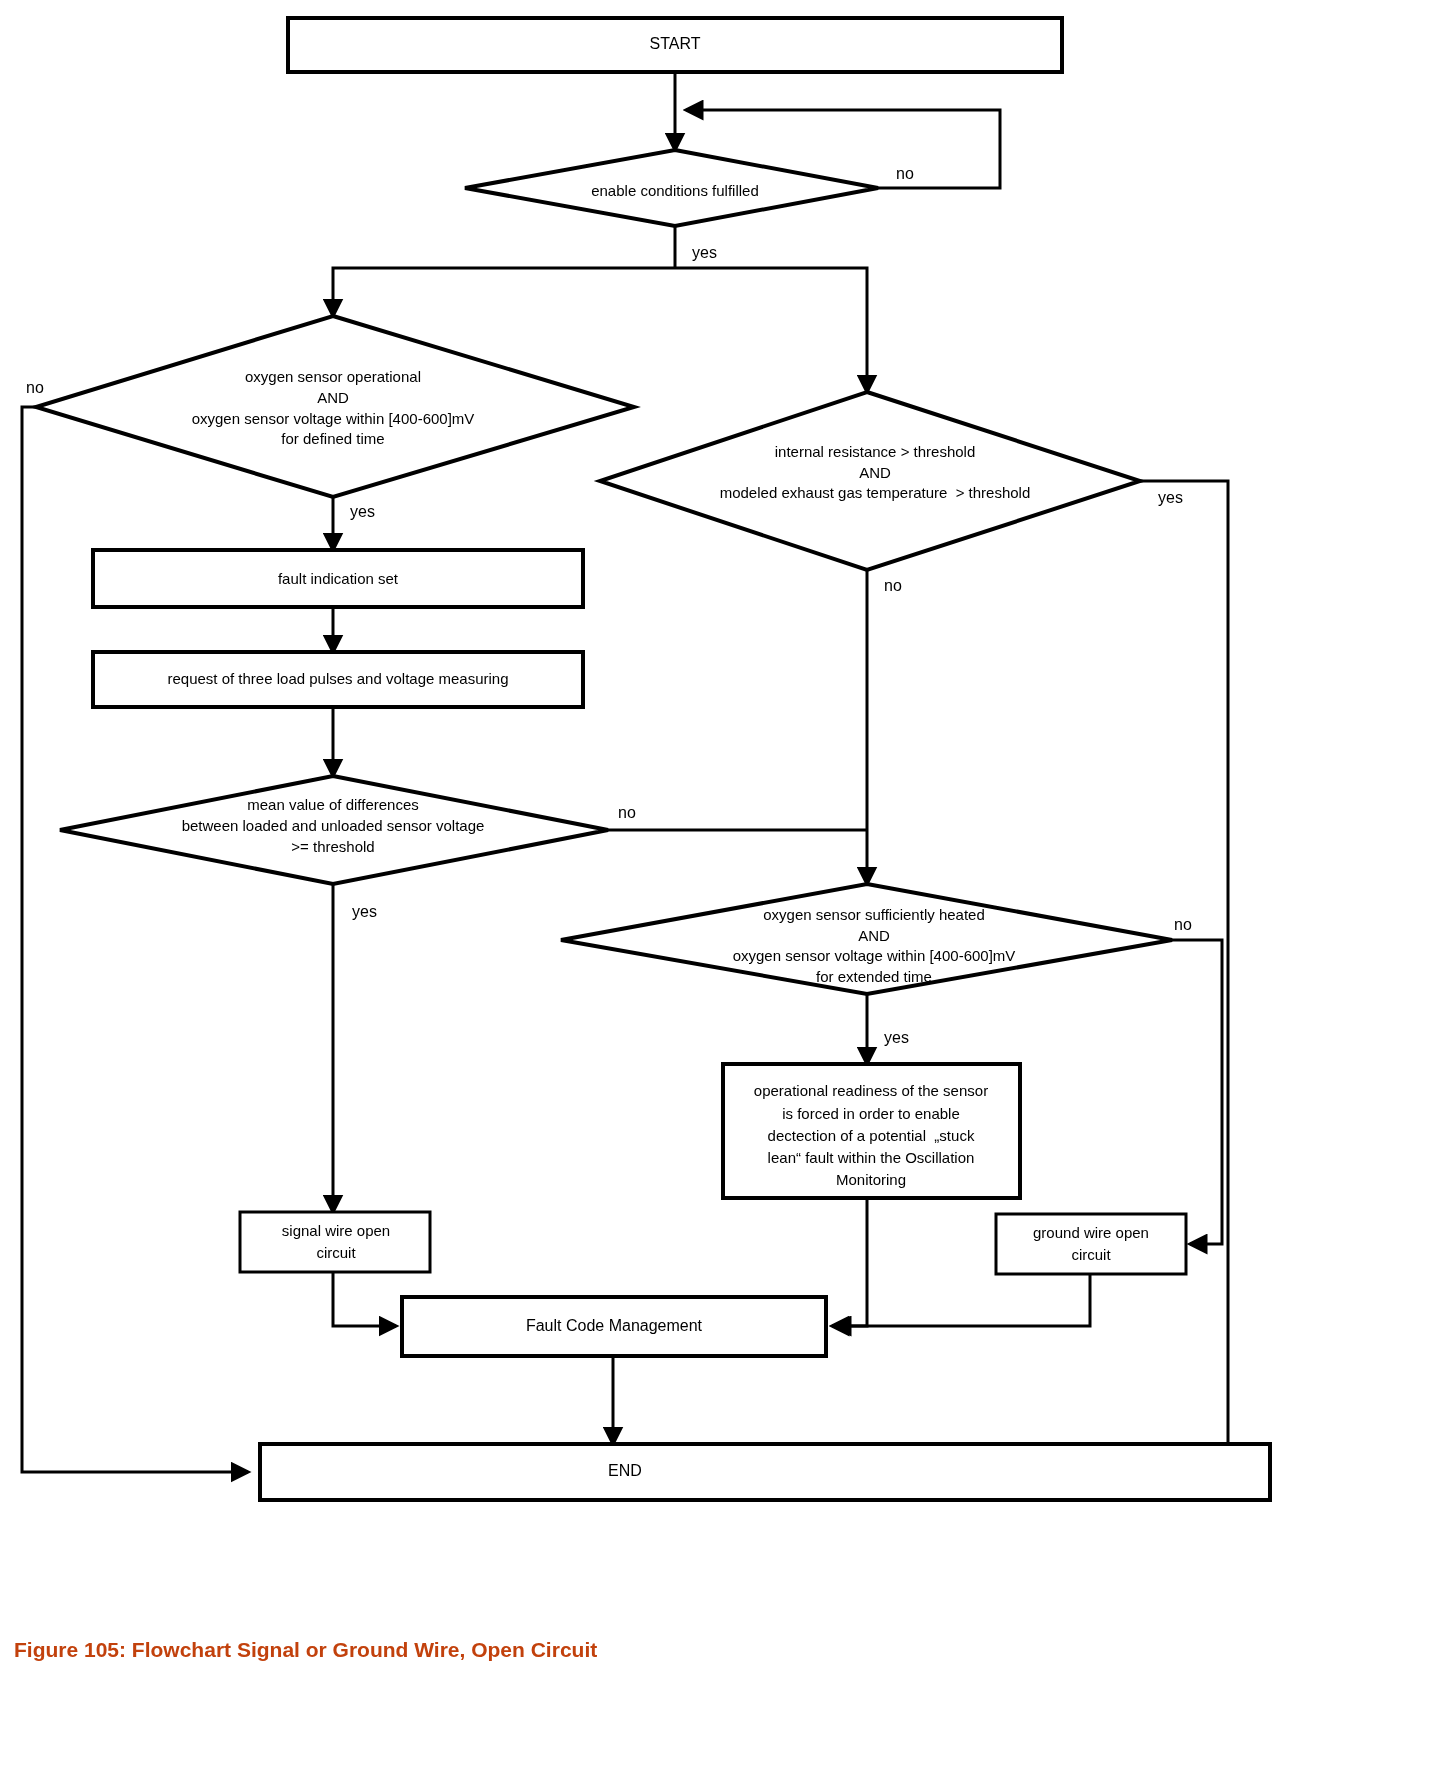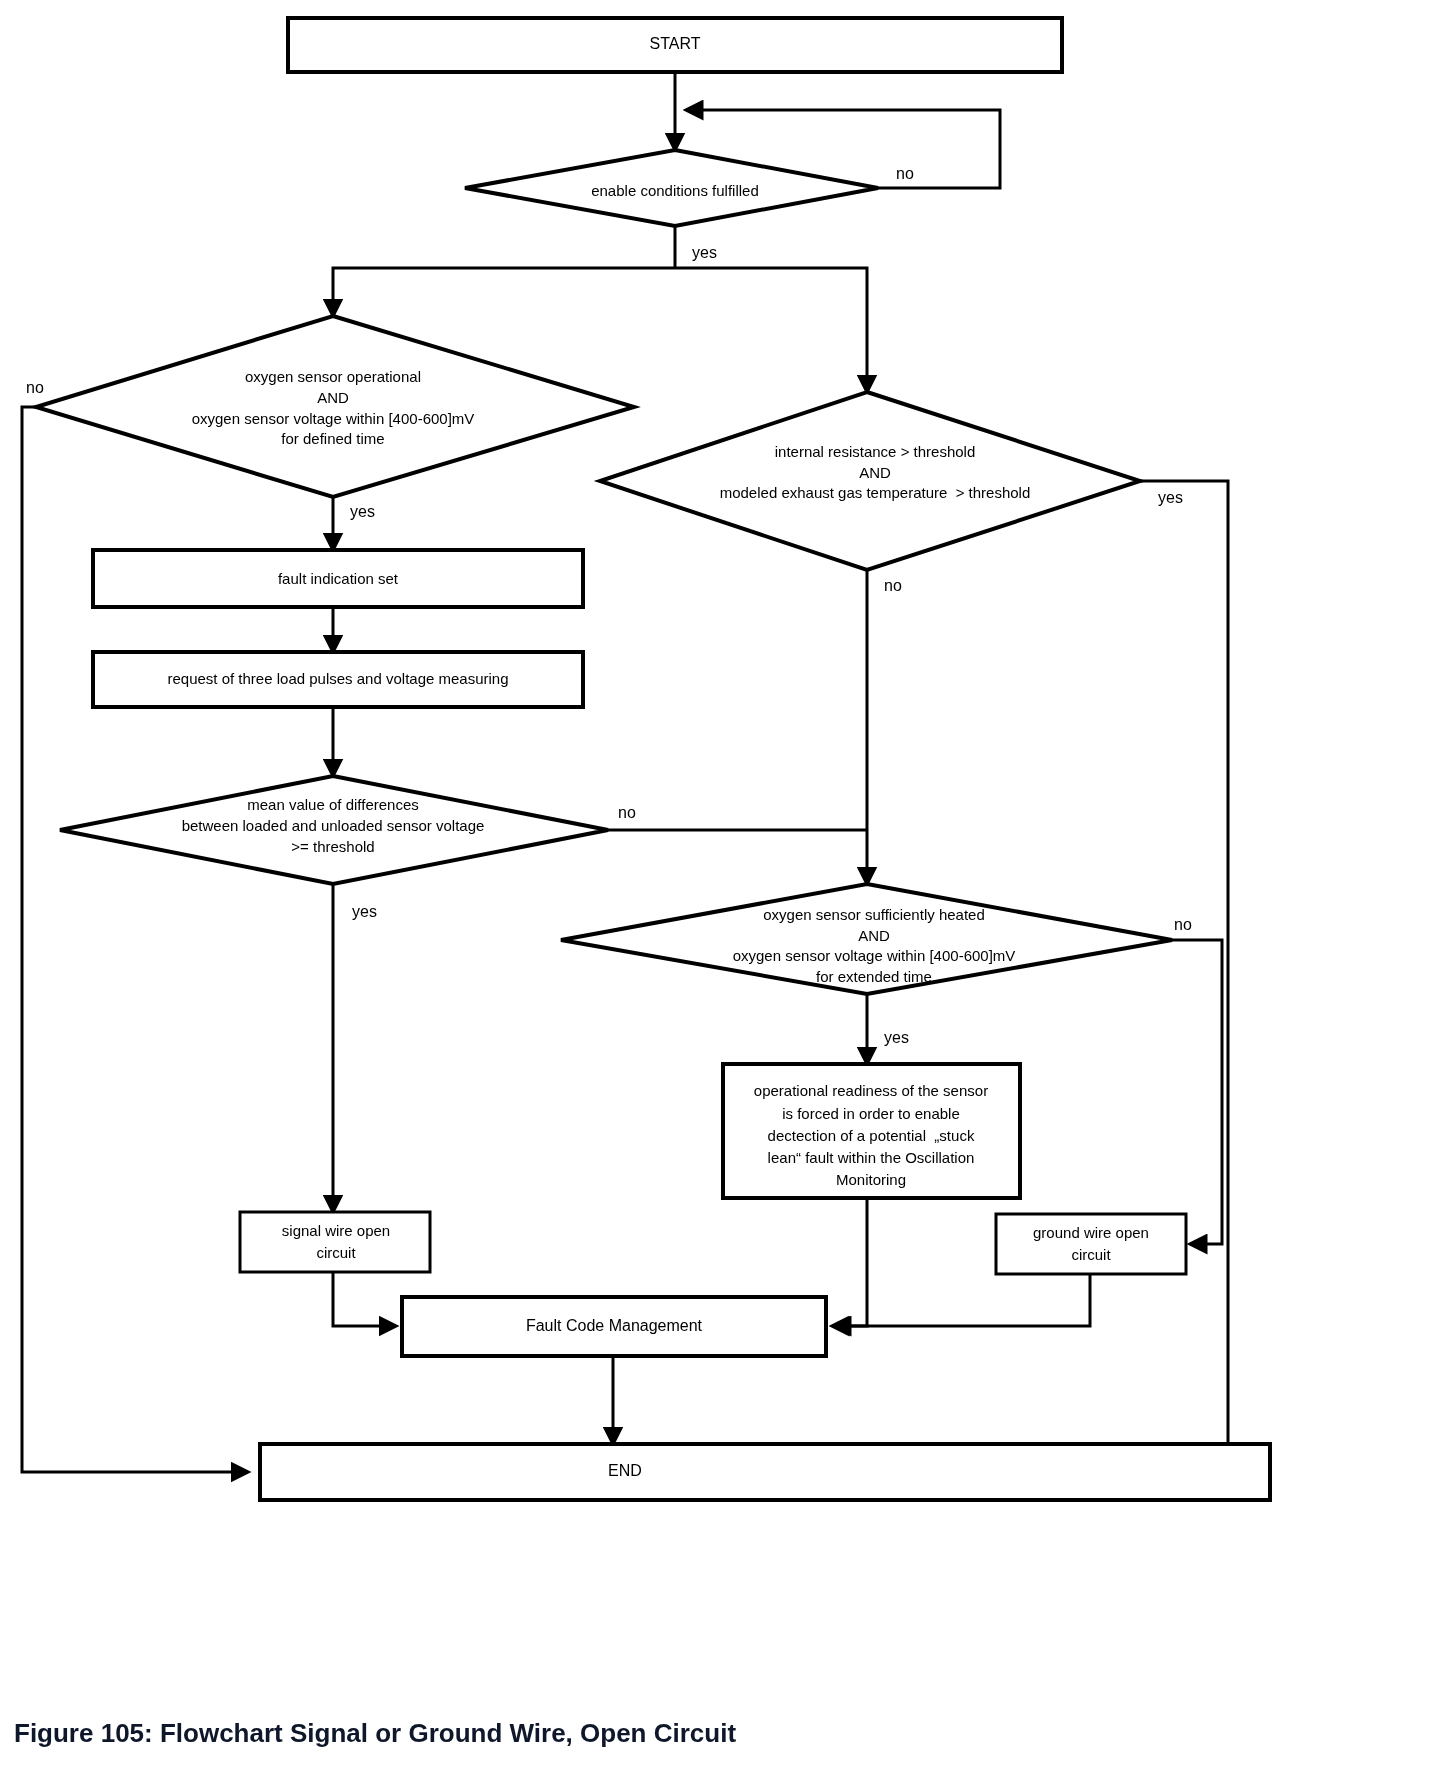--- a/index.html
+++ b/index.html
@@ -63,25 +63,25 @@
   .edge-label {
     font-family: "Liberation Sans", sans-serif;
     font-size: 16px;
     fill: #000000;
     text-anchor: start;
     white-space: pre;
   }
   .caption {
     position: absolute;
     left: 14px;
-    top: 1718px;
-    font-family: "Liberation Sans", sans-serif;
-    font-size: 26px;
+    top: 1638px;
+    font-family: "Liberation Sans", sans-serif;
+    font-size: 21px;
     font-weight: bold;
-    color: #0f172a;
+    color: #c2410c;
     white-space: pre;
   }
 </style>
 </head>
 <body>
 
 <div id="flow-root">
 
   <svg id="flow-svg" viewBox="0 0 1440 1772">
     <defs>

